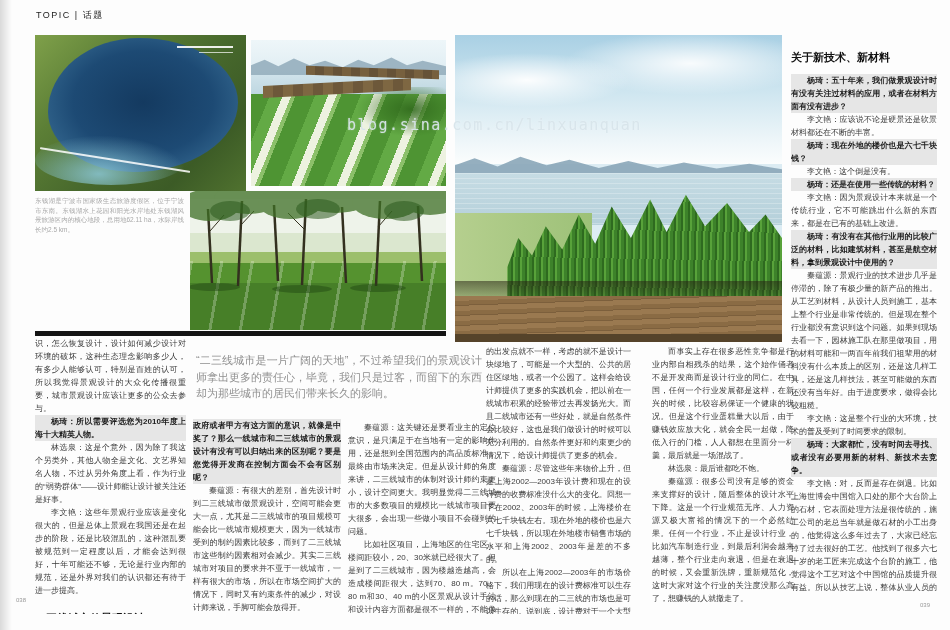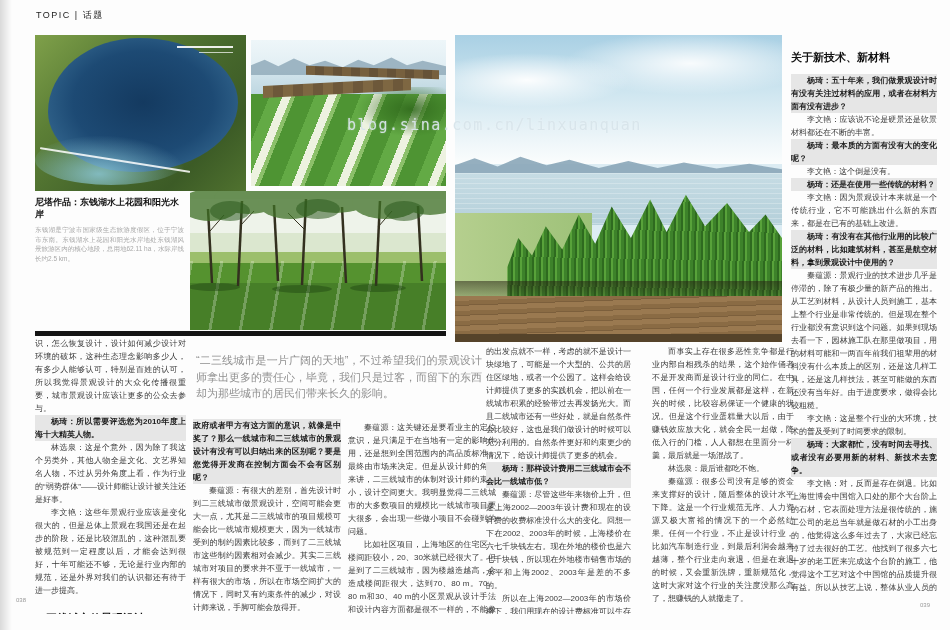--- a/index.html
+++ b/index.html
@@ -167,21 +167,20 @@
           <ellipse cx="112" cy="98" rx="30" ry="4"></ellipse>
         <ellipse cx="188" cy="97" rx="28" ry="4"></ellipse>
       </g>
     </svg>
   </div>
 
   <div class="abs rule"></div>
   <div class="abs watermark">blog.sina.com.cn/linxuanquan</div>
 
   <div class="abs caption">
-    <div class="cap-title">尼塔作品：东钱湖水上花园和阳光水岸</div>
     <div class="cap-body">东钱湖是宁波市国家级生态旅游度假区，位于宁波市东南。东钱湖水上花园和阳光水岸地处东钱湖风景旅游区内的核心地段，总用地62.11 ha，水际岸线长约2.5 km。</div>
   </div>
 
   <div class="abs quote">“二三线城市是一片广阔的天地”，不过希望我们的景观设计师拿出更多的责任心，毕竟，我们只是过客，而留下的东西却为那些城市的居民们带来长久的影响。</div>
 
   <div class="abs col col1">
     <p class="cont">识，怎么恢复设计，设计如何减少设计对环境的破坏，这种生态理念影响多少人，有多少人能够认可，特别是百姓的认可，所以我觉得景观设计的大众化传播很重要，城市景观设计应该让更多的公众去参与。</p>
     <p class="q">杨琦：所以需要评选您为2010年度上海十大精英人物。</p>
     <p>林选泉：这是个意外，因为除了我这个另类外，其他人物全是文化、文艺界知名人物，不过从另外角度上看，作为行业的“弱势群体”——设计师能让设计被关注还是好事。</p>
     <p>李文艳：这些年景观行业应该是变化很大的，但是总体上景观在我国还是在起步的阶段，还是比较混乱的，这种混乱要被规范到一定程度以后，才能会达到很好，十年可能还不够，无论是行业内部的规范，还是外界对我们的认识都还有待于进一步提高。</p>
@@ -195,36 +194,35 @@
 
   </div>
 
   <div class="abs col col3">
     <p>秦蕴源：这关键还是要看业主的定位意识，是只满足于在当地有一定的影响作用，还是想到全国范围内的高品质标准，最终由市场来决定。但是从设计师的角度来讲，二三线城市的体制对设计师约束更小，设计空间更大。我明显觉得二三线城市的大多数项目的规模比一线城市项目要大很多，会出现一些做小项目不会碰到的问题。</p>
     <p>比如社区项目，上海地区的住宅区，楼间距较小，20、30米就已经很大了。但是到了二三线城市，因为楼越造越高，会造成楼间距很大，达到70、80 m。70、80 m和30、40 m的小区景观从设计手法和设计内容方面都是很不一样的，不能像20、30 m空间那样做一条曲径通幽的小路了。这时候，思考问题</p>
   </div>
 
   <div class="abs col col4">
     <p class="cont">的出发点就不一样，考虑的就不是设计一块绿地了，可能是一个大型的、公共的居住区绿地，或者一个公园了。这样会给设计师提供了更多的实践机会，把以前在一线城市积累的经验带过去再发扬光大。而且二线城市还有一些好处，就是自然条件会比较好，这也是我们做设计的时候可以充分利用的。自然条件更好和约束更少的情况下，给设计师提供了更多的机会。</p>
-    <p class="q">杨琦：那样设计费用二三线城市会不会比一线城市低？</p>
     <p>秦蕴源：尽管这些年来物价上升，但是上海2002—2003年设计费和现在的设计费的收费标准没什么大的变化。回想一下在2002、2003年的时候，上海楼价在六七千块钱左右。现在外地的楼价也是六七千块钱，所以现在外地楼市销售市场的水平和上海2002、2003年是差的不多的。</p>
     <p>所以在上海2002—2003年的市场价格下，我们用现在的设计费标准可以生存的话，那么到现在的二三线的市场也是可以生存的。说到底，设计费对于一个大型开发项目来说，所占比例不</p>
   </div>
 
   <div class="abs col col5">
     <p>而事实上存在很多恶性竞争都是行业内部自相残杀的结果，这个始作俑者不是开发商而是设计行业的同仁。在中国，任何一个行业发展都是这样，在新兴的时候，比较容易保证一个健康的状况。但是这个行业蛋糕量大以后，由于赚钱效应放大化，就会全民一起做，降低入行的门槛，人人都想在里面分一杯羹，最后就是一场混战了。</p>
     <p>林选泉：最后谁都吃不饱。</p>
     <p>秦蕴源：很多公司没有足够的资金来支撑好的设计，随后整体的设计水平下降。这是一个行业规范无序、人力资源又极大富裕的情况下的一个必然结果。任何一个行业，不止是设计行业，比如汽车制造行业，到最后利润会越来越薄，整个行业走向衰退，但是在衰退的时候，又会重新洗牌，重新规范化，这时大家对这个行业的关注度没那么高了，想赚钱的人就撤走了。</p>
   </div>
 
   <div class="abs col col6">
     <h3 class="subhead first">关于新技术、新材料</h3>
     <p class="q">杨琦：五十年来，我们做景观设计时有没有关注过材料的应用，或者在材料方面有没有进步？</p>
     <p>李文艳：应该说不论是硬景还是软景材料都还在不断的丰富。</p>
-    <p class="q">杨琦：最本质的方面有没有大的变化呢？</p>
+    <p class="q">杨琦：现在外地的楼价也是六七千块钱？</p>
     <p>李文艳：这个倒是没有。</p>
     <p class="q">杨琦：还是在使用一些传统的材料？</p>
     <p>李文艳：因为景观设计本来就是一个传统行业，它不可能跳出什么新的东西来，都是在已有的基础上改进。</p>
     <p class="q">杨琦：有没有在其他行业用的比较广泛的材料，比如建筑材料，甚至是航空材料，拿到景观设计中使用的？</p>
     <p>秦蕴源：景观行业的技术进步几乎是停滞的，除了有极少量的新产品的推出。从工艺到材料，从设计人员到施工，基本上整个行业是非常传统的。但是现在整个行业都没有意识到这个问题。如果到现场去看一下，园林施工队在那里做项目，用的材料可能和一两百年前我们祖辈用的材料没有什么本质上的区别，还是这几样工具，还是这几样技法，甚至可能做的东西还没有当年好。由于进度要求，做得会比较粗糙。</p>
     <p>李文艳：这是整个行业的大环境，技术的普及受到了时间要求的限制。</p>
     <p class="q">杨琦：大家都忙，没有时间去寻找、或者没有必要用新的材料、新技术去竞争。</p>
     <p>李文艳：对，反而是存在倒退。比如上海世博会中国馆入口处的那个大台阶上的石材，它表面处理方法是很传统的，施工公司的老总当年就是做石材的小工出身的，他觉得这么多年过去了，大家已经忘掉了过去很好的工艺。他找到了很多六七十岁的老工匠来完成这个台阶的施工，他觉得这个工艺对这个中国馆的品质提升很有益。所以从技艺上说，整体从业人员的水平还退步了。</p>
 
   </div>

